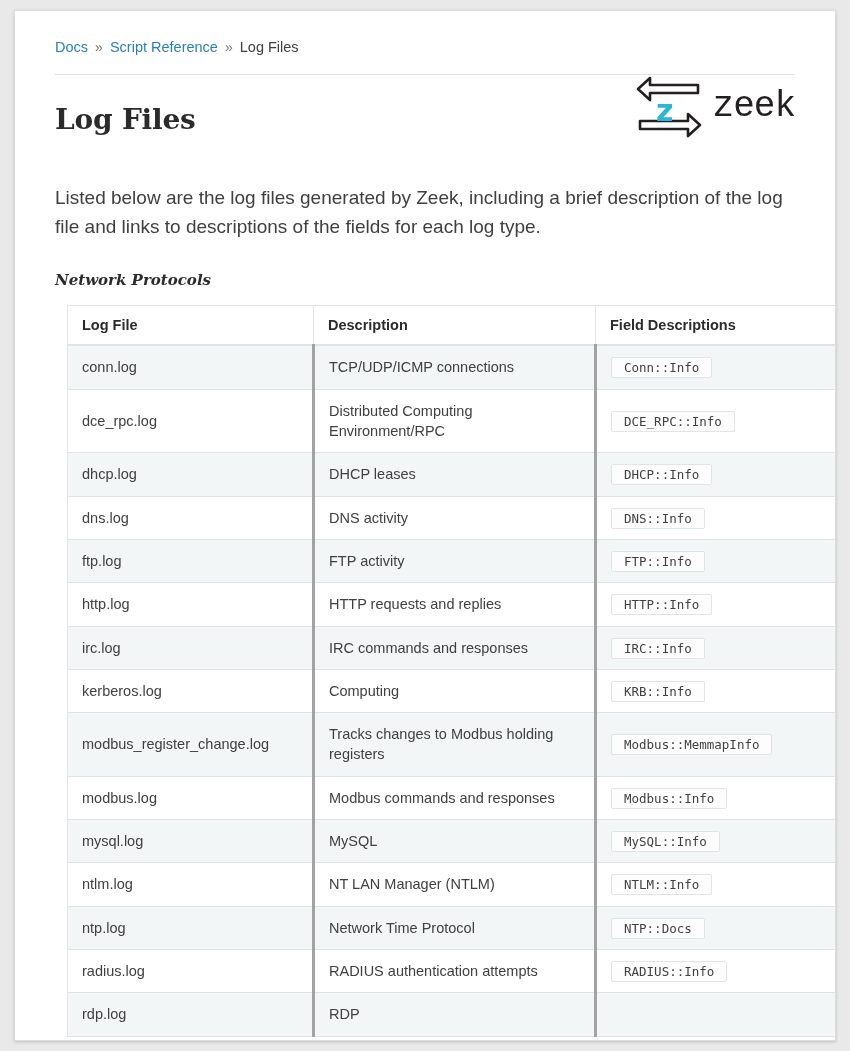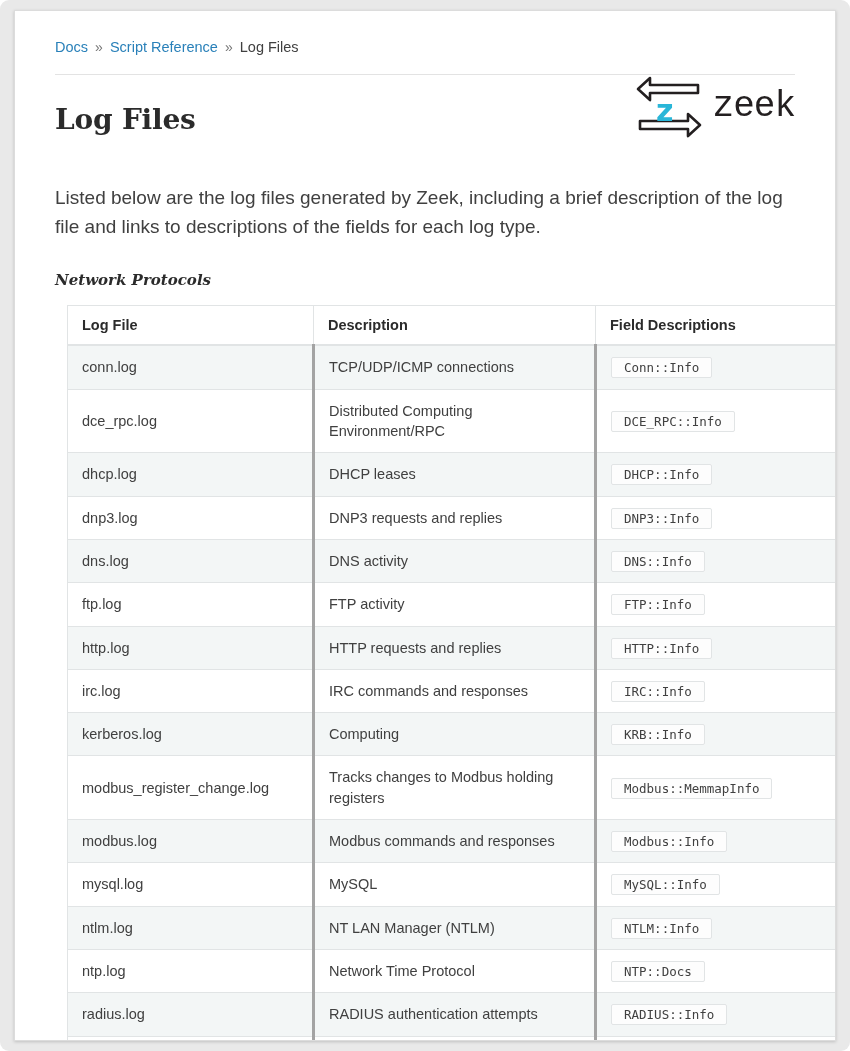--- a/index.html
+++ b/index.html
@@ -11,21 +11,20 @@
     font-family: "Liberation Sans", sans-serif;
     -webkit-font-smoothing: antialiased;
   }
   .page {
     position: relative;
     width: 850px;
     height: 1051px;
     background: #e9e9e9;
     box-sizing: border-box;
     padding: 10px 14px 10px 14px;
-    border-radius: 9px;
   }
   .doc {
     position: relative;
     width: 822px;
     height: 1031px;
     background: #ffffff;
     box-sizing: border-box;
     border: 1px solid #dcdcdc;
     box-shadow: 0 1px 3px rgba(0,0,0,0.18);
     overflow: hidden;
@@ -210,25 +209,20 @@
           <td>dce_rpc.log</td>
           <td>Distributed Computing Environment/RPC</td>
           <td><code class="ref">DCE_RPC::Info</code></td>
         </tr>
         <tr>
           <td>dhcp.log</td>
           <td>DHCP leases</td>
           <td><code class="ref">DHCP::Info</code></td>
         </tr>
         <tr>
-          <td>dnp3.log</td>
-          <td>DNP3 requests and replies</td>
-          <td><code class="ref">DNP3::Info</code></td>
-        </tr>
-        <tr>
           <td>dns.log</td>
           <td>DNS activity</td>
           <td><code class="ref">DNS::Info</code></td>
         </tr>
         <tr>
           <td>ftp.log</td>
           <td>FTP activity</td>
           <td><code class="ref">FTP::Info</code></td>
         </tr>
         <tr>

